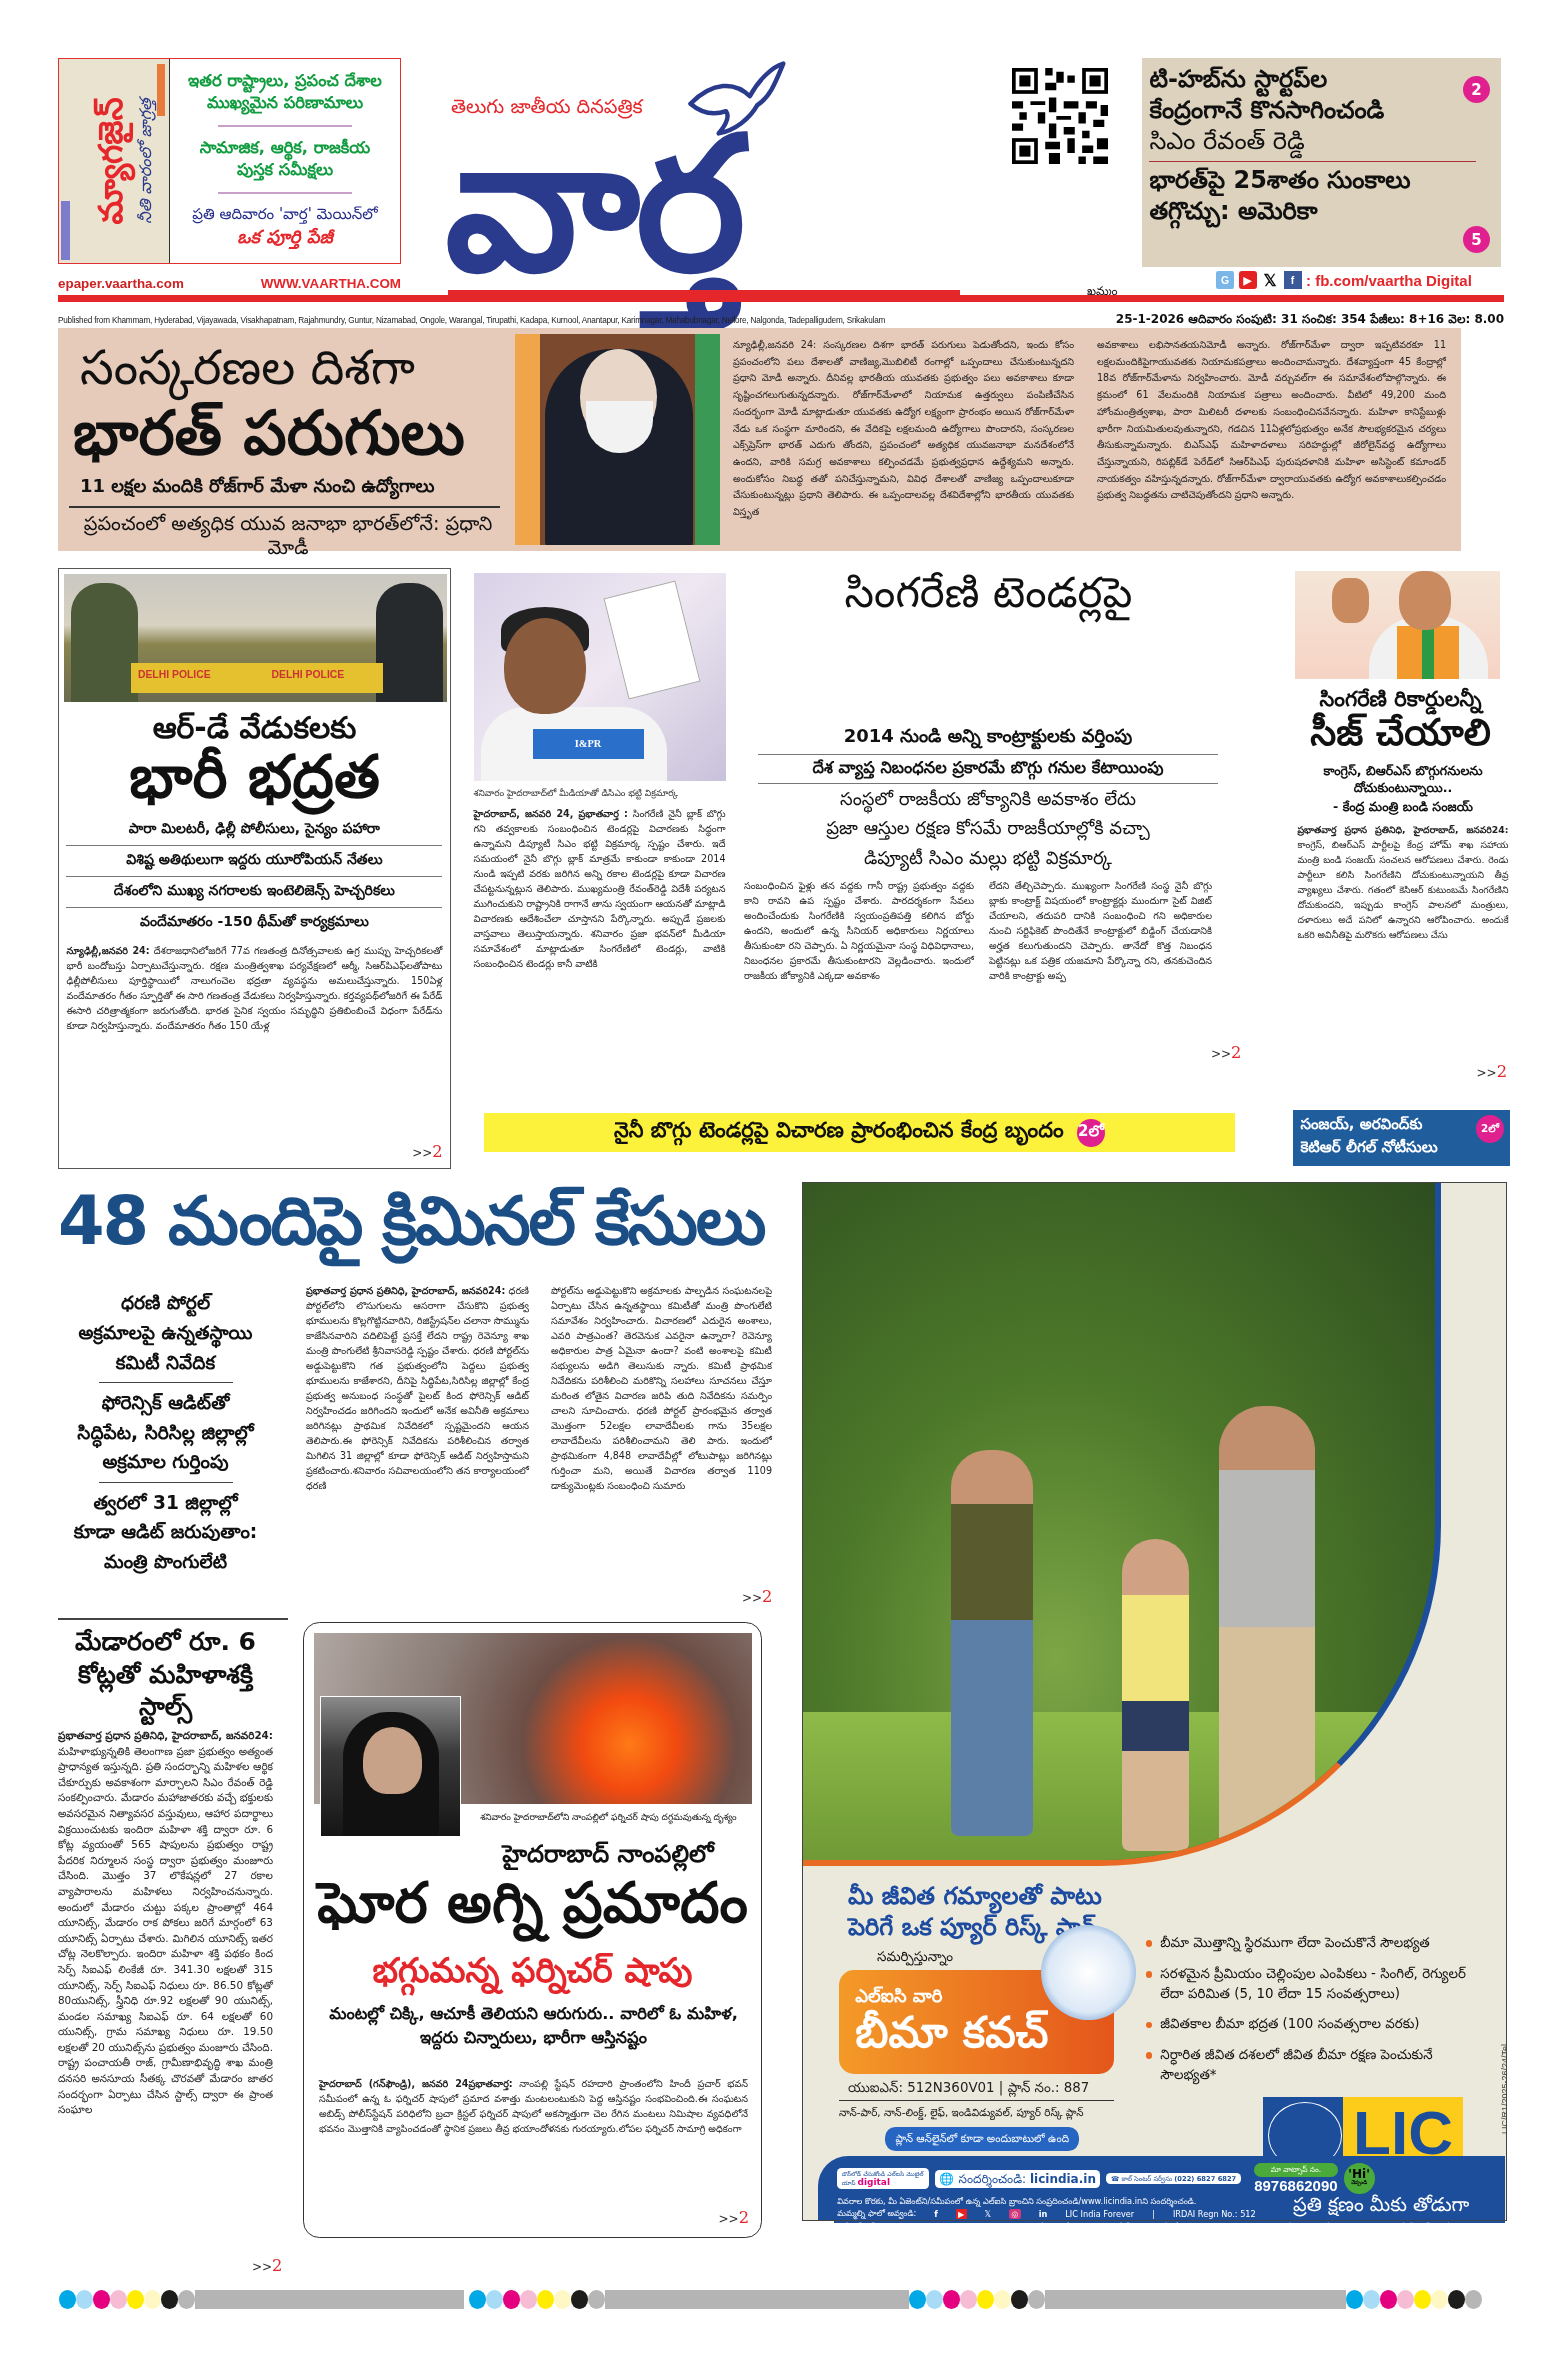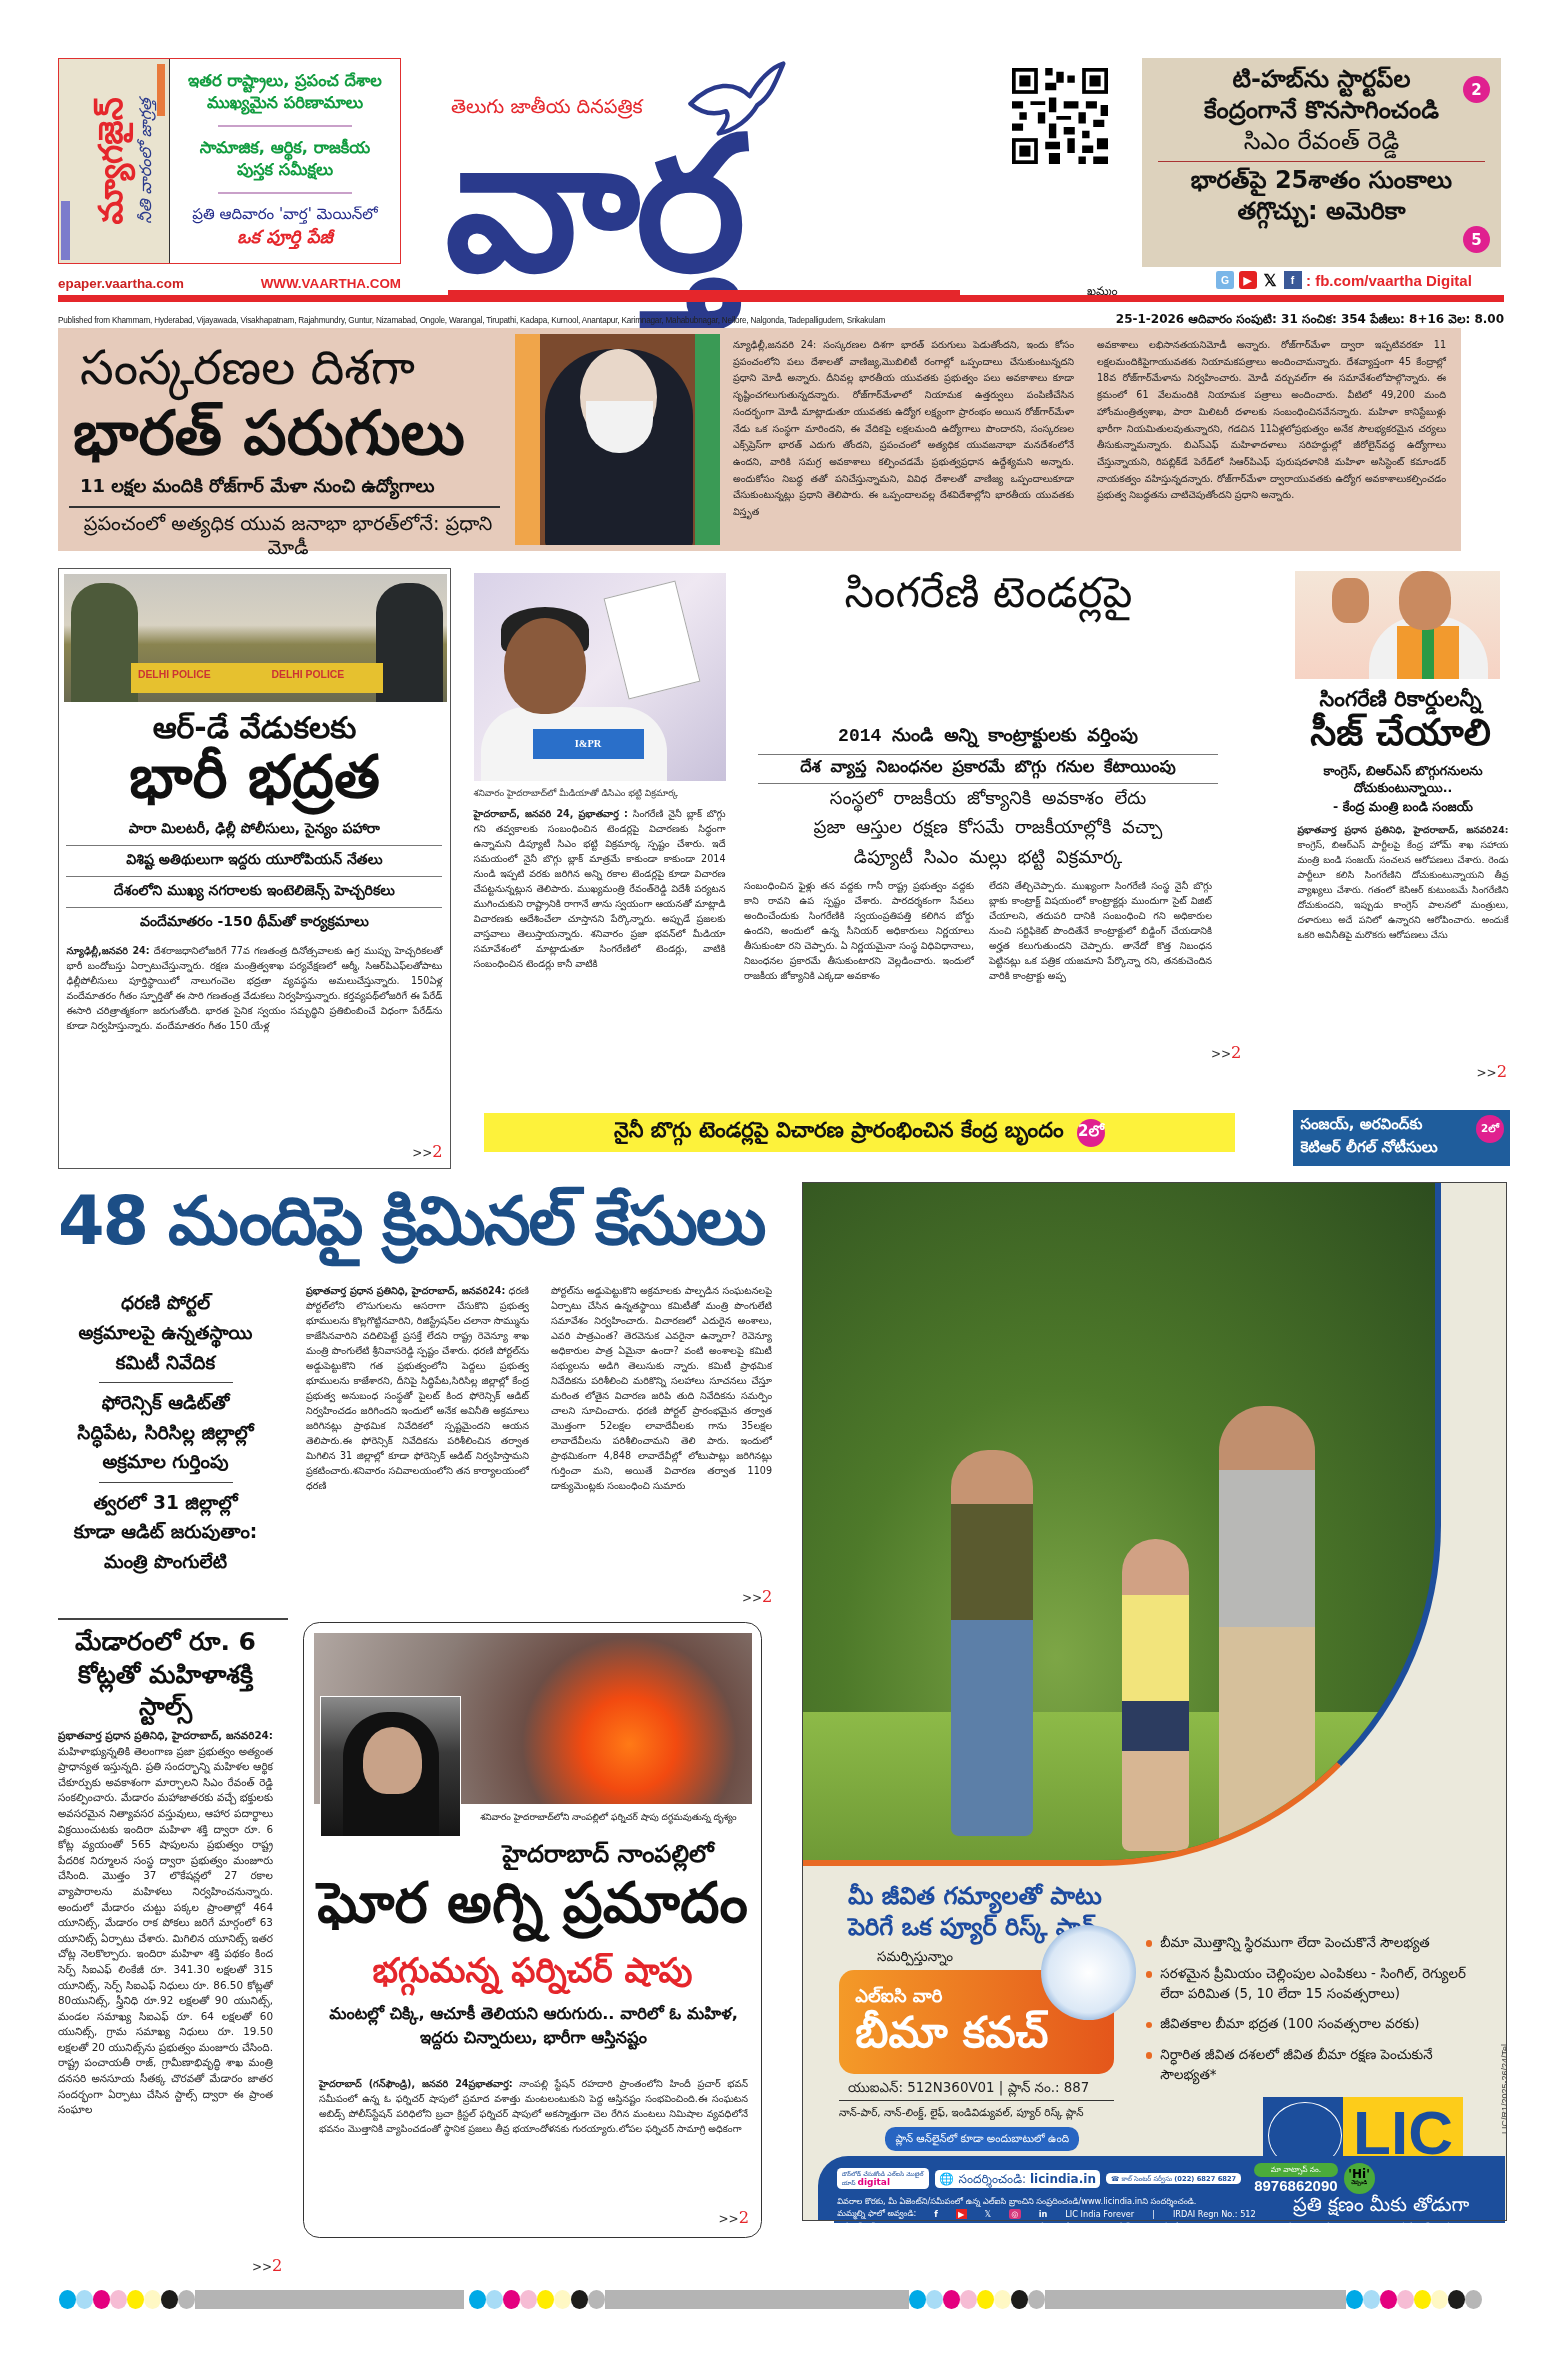--- a/index.html
+++ b/index.html
@@ -21,21 +21,21 @@
   .promo-red { color: #e5262b; font-size: 18px; font-weight: bold; font-style: italic; }
   .site-links { left: 58px; top: 276px; width: 343px; display: flex; justify-content: space-between; font-size: 13.4px; font-weight: bold; }
   .site-links .a { color: #e5262b; font-family: "Liberation Sans", sans-serif; }
 
   .logo-area { left: 445px; top: 59px; width: 520px; height: 238px; }
   .tagline { position: absolute; left: 6px; top: 36px; color: #e5262b; font-size: 19.3px; }
   .logo-text { position: absolute; left: 0; top: 53px; color: #2a3a8c; font-weight: bold; font-size: 186px; line-height: 186px; letter-spacing: -4.5px; }
   .bird { position: absolute; left: 238px; top: 0; }
   .logo-underline { position: absolute; left: 3px; bottom: 0; width: 512px; height: 7.4px; background: #e5262b; }
 
-  .top-box { left: 1142px; top: 58px; width: 359px; height: 209px; background: #ddd2bd; display: flex; flex-direction: column; align-items: center; padding: 6px 7.4px; }
+  .top-box { left: 1142px; top: 58px; width: 359px; height: 209px; background: #ddd2bd; display: flex; flex-direction: column; align-items: flex-start; padding: 6px 7.4px; }
   .tb-line { font-weight: bold; font-size: 24px; color: #111; line-height: 1.3; text-align: center; }
   .tb-line.plain { font-weight: normal; }
   .tb-div { width: 95%; height: 1.5px; background: #a33; margin: 3px 0; }
   .page-badge { position: absolute; width: 27px; height: 27px; border-radius: 50%; background: #e0208f; color: #fff; font-weight: bold; font-size: 15px; display: flex; align-items: center; justify-content: center; }
   .city { left: 1087px; top: 284px; font-size: 12px; }
   .social { left: 1216px; top: 271px; display: flex; align-items: center; gap: 4.5px; font-size: 15px; font-family: "Liberation Sans", sans-serif; font-weight: bold; color: #e5262b; }
   .soc-ic { width: 18px; height: 18px; display: inline-flex; align-items: center; justify-content: center; color: #fff; font-size: 10.4px; font-weight: bold; }
   .main-rule { left: 58px; top: 295px; width: 1446px; height: 7.4px; background: #e5262b; }
 
   .pubinfo { left: 58px; top: 312px; width: 1446px; display: flex; justify-content: space-between; align-items: baseline; }
@@ -72,21 +72,21 @@
   .box-sing { left: 469px; top: 568px; width: 787px; height: 579px; }
   .img-dep { position: absolute; left: 4.5px; top: 4.5px; width: 252px; height: 208px; background: linear-gradient(135deg,#d9d2e8 0,#efe8f2 50%,#c8c1da 100%); overflow: hidden; }
   .img-dep .face { position: absolute; left: 30px; top: 45px; width: 82px; height: 96px; border-radius: 50% 50% 45% 45%; background: #8a5a3c; }
   .img-dep .hair { position: absolute; left: 27px; top: 34px; width: 88px; height: 45px; border-radius: 50% 50% 7.4px 7.4px; background: #222; }
   .img-dep .body { position: absolute; left: 7.4px; top: 134px; width: 186px; height: 89px; border-radius: 45px 45px 0 0; background: #f4f4f4; }
   .img-dep .paper { position: absolute; left: 141px; top: 15px; width: 74px; height: 104px; background: #fff; transform: rotate(-14deg); border: 0.7px solid #aaa; }
   .img-dep .ipr { position: absolute; left: 59px; top: 156px; width: 111px; height: 30px; background: #2a6fc9; color: #fff; font-weight: bold; font-size: 10.4px; display: flex; align-items: center; justify-content: center; font-family: "Liberation Serif", serif; }
   .cap-dep { position: absolute; left: 4.5px; top: 220px; font-size: 9px; color: #333; }
   .sing-h1 { position: absolute; left: 267px; top: 0; width: 505px; text-align: center; font-size: 42px; }
   .sing-h2 { position: absolute; left: 267px; top: 52px; width: 505px; text-align: center; font-size: 74px; font-weight: bold; color: #b3141b; line-height: 1; letter-spacing: -2.2px; }
-  .sing-sub { position: absolute; left: 289px; width: 460px; text-align: center; font-size: 16.3px; font-weight: bold; font-family: Liberation Mono, monospace; }
+  .sing-sub { position: absolute; left: 289px; width: 460px; text-align: center; font-size: 16.3px; font-weight: bold; }
   .sing-sub.n { font-weight: normal; }
   .sing-rule { position: absolute; left: 289px; width: 460px; height: 0.7px; background: #777; }
   .yellow-bar { left: 484px; top: 1113px; width: 751px; height: 39px; background: #fdf23b; display: flex; align-items: center; justify-content: center; gap: 13.4px; font-size: 21px; font-weight: bold; }
   .inline-badge { width: 28px; height: 28px; border-radius: 50%; background: #e0208f; color: #fff; font-size: 15px; display: flex; align-items: center; justify-content: center; }
 
   .box-bandi { left: 1293px; top: 568px; width: 220px; height: 601px; }
   .img-bandi { position: absolute; left: 1.5px; top: 3px; width: 205px; height: 108px; background: linear-gradient(180deg,#f4e6d8 0,#f6d3c4 100%); overflow: hidden; }
   .img-bandi .face { position: absolute; left: 104px; top: 0; width: 52px; height: 59px; border-radius: 45%; background: #c98a60; }
   .img-bandi .shirt { position: absolute; left: 74px; top: 45px; width: 119px; height: 74px; border-radius: 52px 52px 0 0; background: #f1f1f1; }
   .img-bandi .scarf { position: absolute; left: 102px; top: 55px; width: 62px; height: 67px; background: linear-gradient(90deg,#f29a2e 0 40%,#2c9a45 40% 60%,#f29a2e 60%); }

